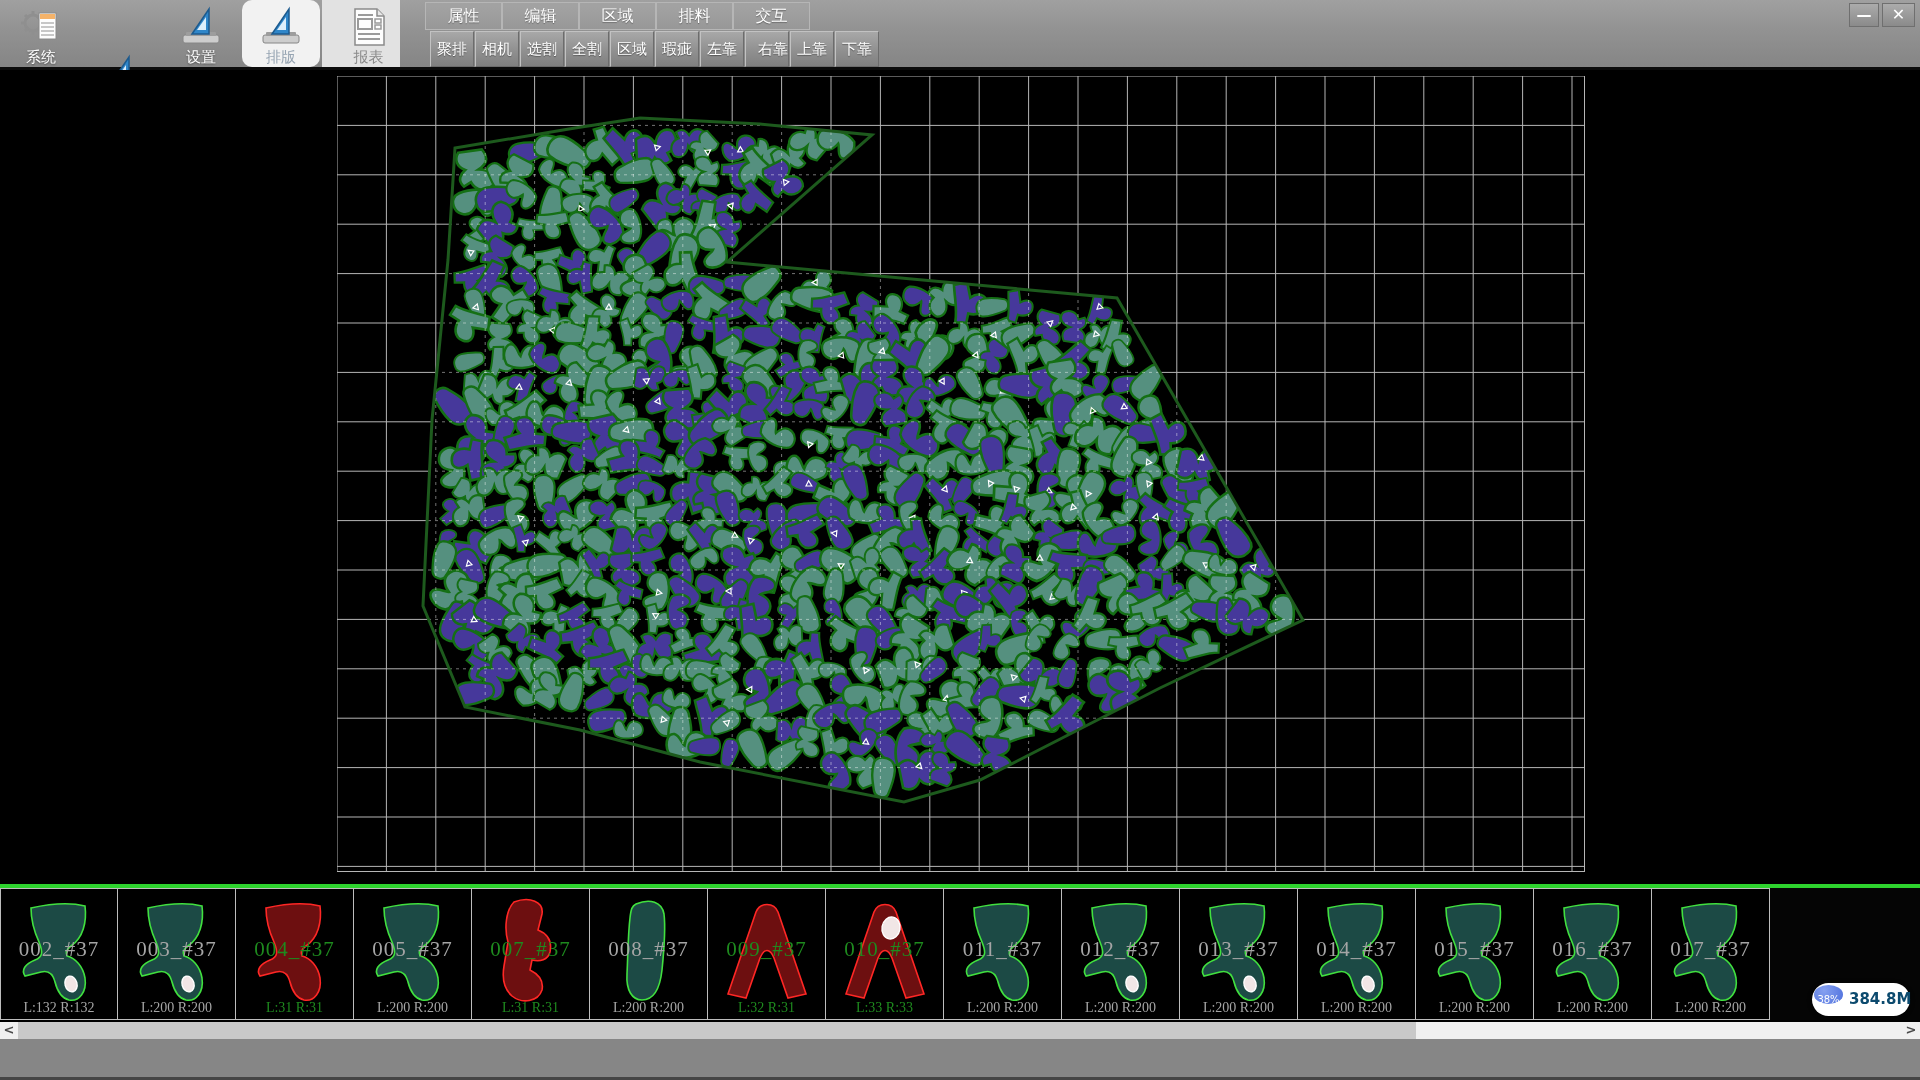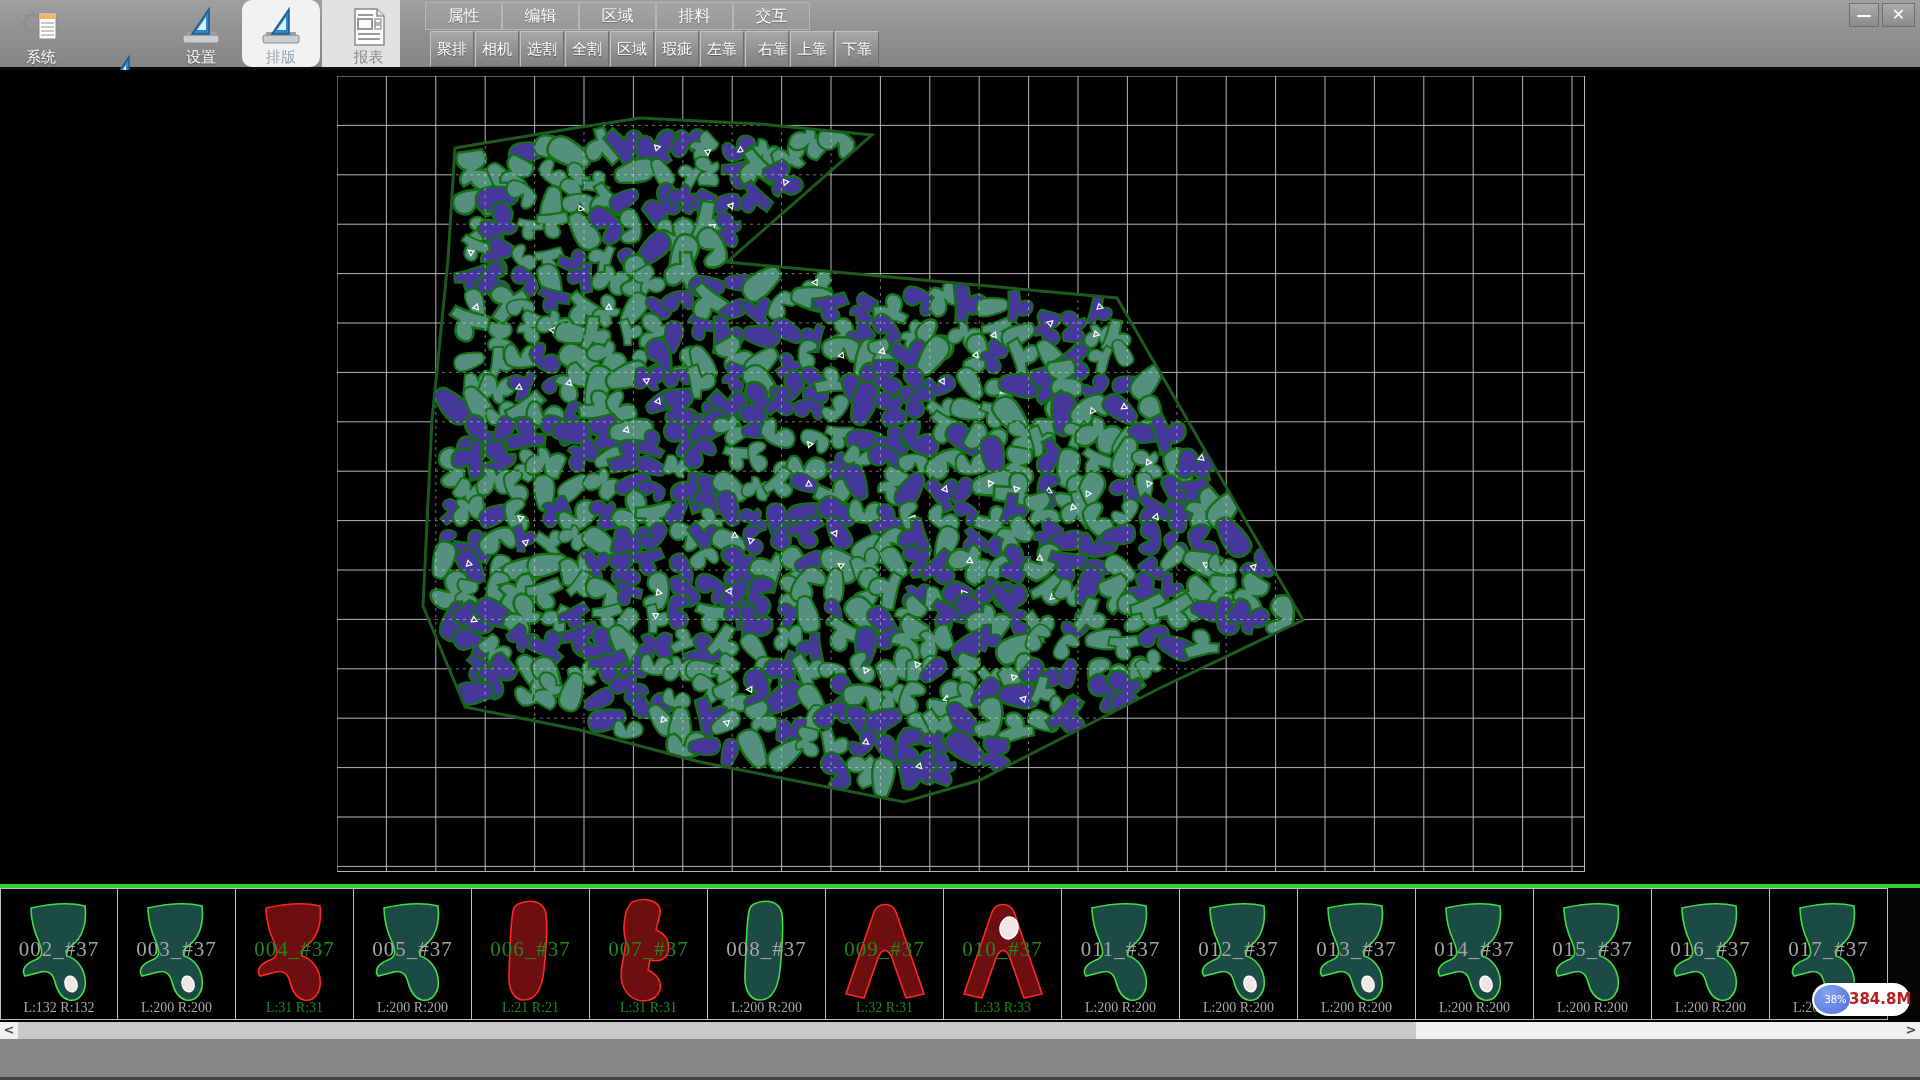--- a/index.html
+++ b/index.html
@@ -56,25 +56,25 @@
   .harrow{position:absolute;top:0;width:18px;height:17px;color:#4a4a4a;font-size:13px;
     line-height:16px;text-align:center;font-weight:bold;background:#f0f0f0;}
   #arrow-left{left:0;}
   #arrow-right{right:0;}
   .statusbar{position:absolute;top:1039px;left:0;width:1920px;height:41px;background:#868686;
     border-bottom:3px solid #454545;box-sizing:border-box;}
 
   
   .badge{position:absolute;left:1812px;top:983px;width:98px;height:33px;background:#fff;
     border-radius:17px;box-shadow:0 1px 5px rgba(0,0,0,.4);z-index:6;}
-  .badge .pct{position:absolute;left:2px;top:2px;width:29px;height:29px;border-radius:50%;
+  .badge .pct{position:absolute;left:2px;top:2px;width:29px;height:19px;border-radius:50%;
     background:radial-gradient(circle at 35% 30%,#85a0f0,#4d6fdd);color:#fff;font-size:10px;
-    line-height:29px;text-align:center;padding-left:7px;}
+    line-height:29px;text-align:center;}
   .badge .mem{position:absolute;left:37px;top:0;height:33px;line-height:33px;
-    font-size:15px;font-weight:bold;color:#b91c1c;}
+    font-size:15px;font-weight:bold;color:#0c4a6e;}
 </style>
 </head>
 <body>
 
 <div id="app">
 
   <div class="toolbar" id="toolbar">
       <div class="bigbtn" style="left: 2px;">
         <span class="ic">
           <svg width="46" height="42" viewBox="0 0 46 42">
@@ -930,27 +930,20 @@
       </div>
       <div class="thumb">
         <svg width="100" height="126" viewBox="0 0 100 120">
       <path d="M22,14 C40,10 60,8 76,12 C78,28 74,44 62,52 C58,55 56,58 58,62 C66,64 74,72 76,84 C78,98 70,108 60,106 C52,104 48,96 46,88 C44,80 40,76 32,78 L16,82 C12,76 16,70 26,66 C34,63 34,58 30,48 C25,37 22,24 22,14 Z" fill="#1c4a45" stroke="#41e03f" stroke-width="1.6"></path>
         </svg>
         <div class="tid c-gray">005_#37</div>
         <div class="tlr c-gray">L:200 R:200</div>
       </div>
       <div class="thumb">
         <svg width="100" height="126" viewBox="0 0 100 120">
-      <path d="M38,10 C52,4 64,8 66,20 C68,36 66,56 64,76 C62,94 56,106 44,106 C34,106 28,96 29,80 C30,60 30,40 32,24 C33,15 34,12 38,10 Z" fill="#6d0f10" stroke="#ff2725" stroke-width="1.6"></path>
-        </svg>
-        <div class="tid c-green">006_#37</div>
-        <div class="tlr c-green">L:21 R:21</div>
-      </div>
-      <div class="thumb">
-        <svg width="100" height="126" viewBox="0 0 100 120">
       <path d="M34,8 C50,2 64,8 62,20 L58,36 C68,40 72,48 70,58 C68,66 60,68 52,66 L50,76 C58,80 64,86 62,96 C58,108 42,110 32,102 C24,95 22,84 24,72 L28,48 C24,34 26,16 34,8 Z" fill="#6d0f10" stroke="#ff2725" stroke-width="1.6"></path>
         </svg>
         <div class="tid c-green">007_#37</div>
         <div class="tlr c-green">L:31 R:31</div>
       </div>
       <div class="thumb">
         <svg width="100" height="126" viewBox="0 0 100 120">
       <path d="M38,10 C52,4 64,8 66,20 C68,36 66,56 64,76 C62,94 56,106 44,106 C34,106 28,96 29,80 C30,60 30,40 32,24 C33,15 34,12 38,10 Z" fill="#1c4a45" stroke="#41e03f" stroke-width="1.6"></path>
         </svg>
         <div class="tid c-gray">008_#37</div>

